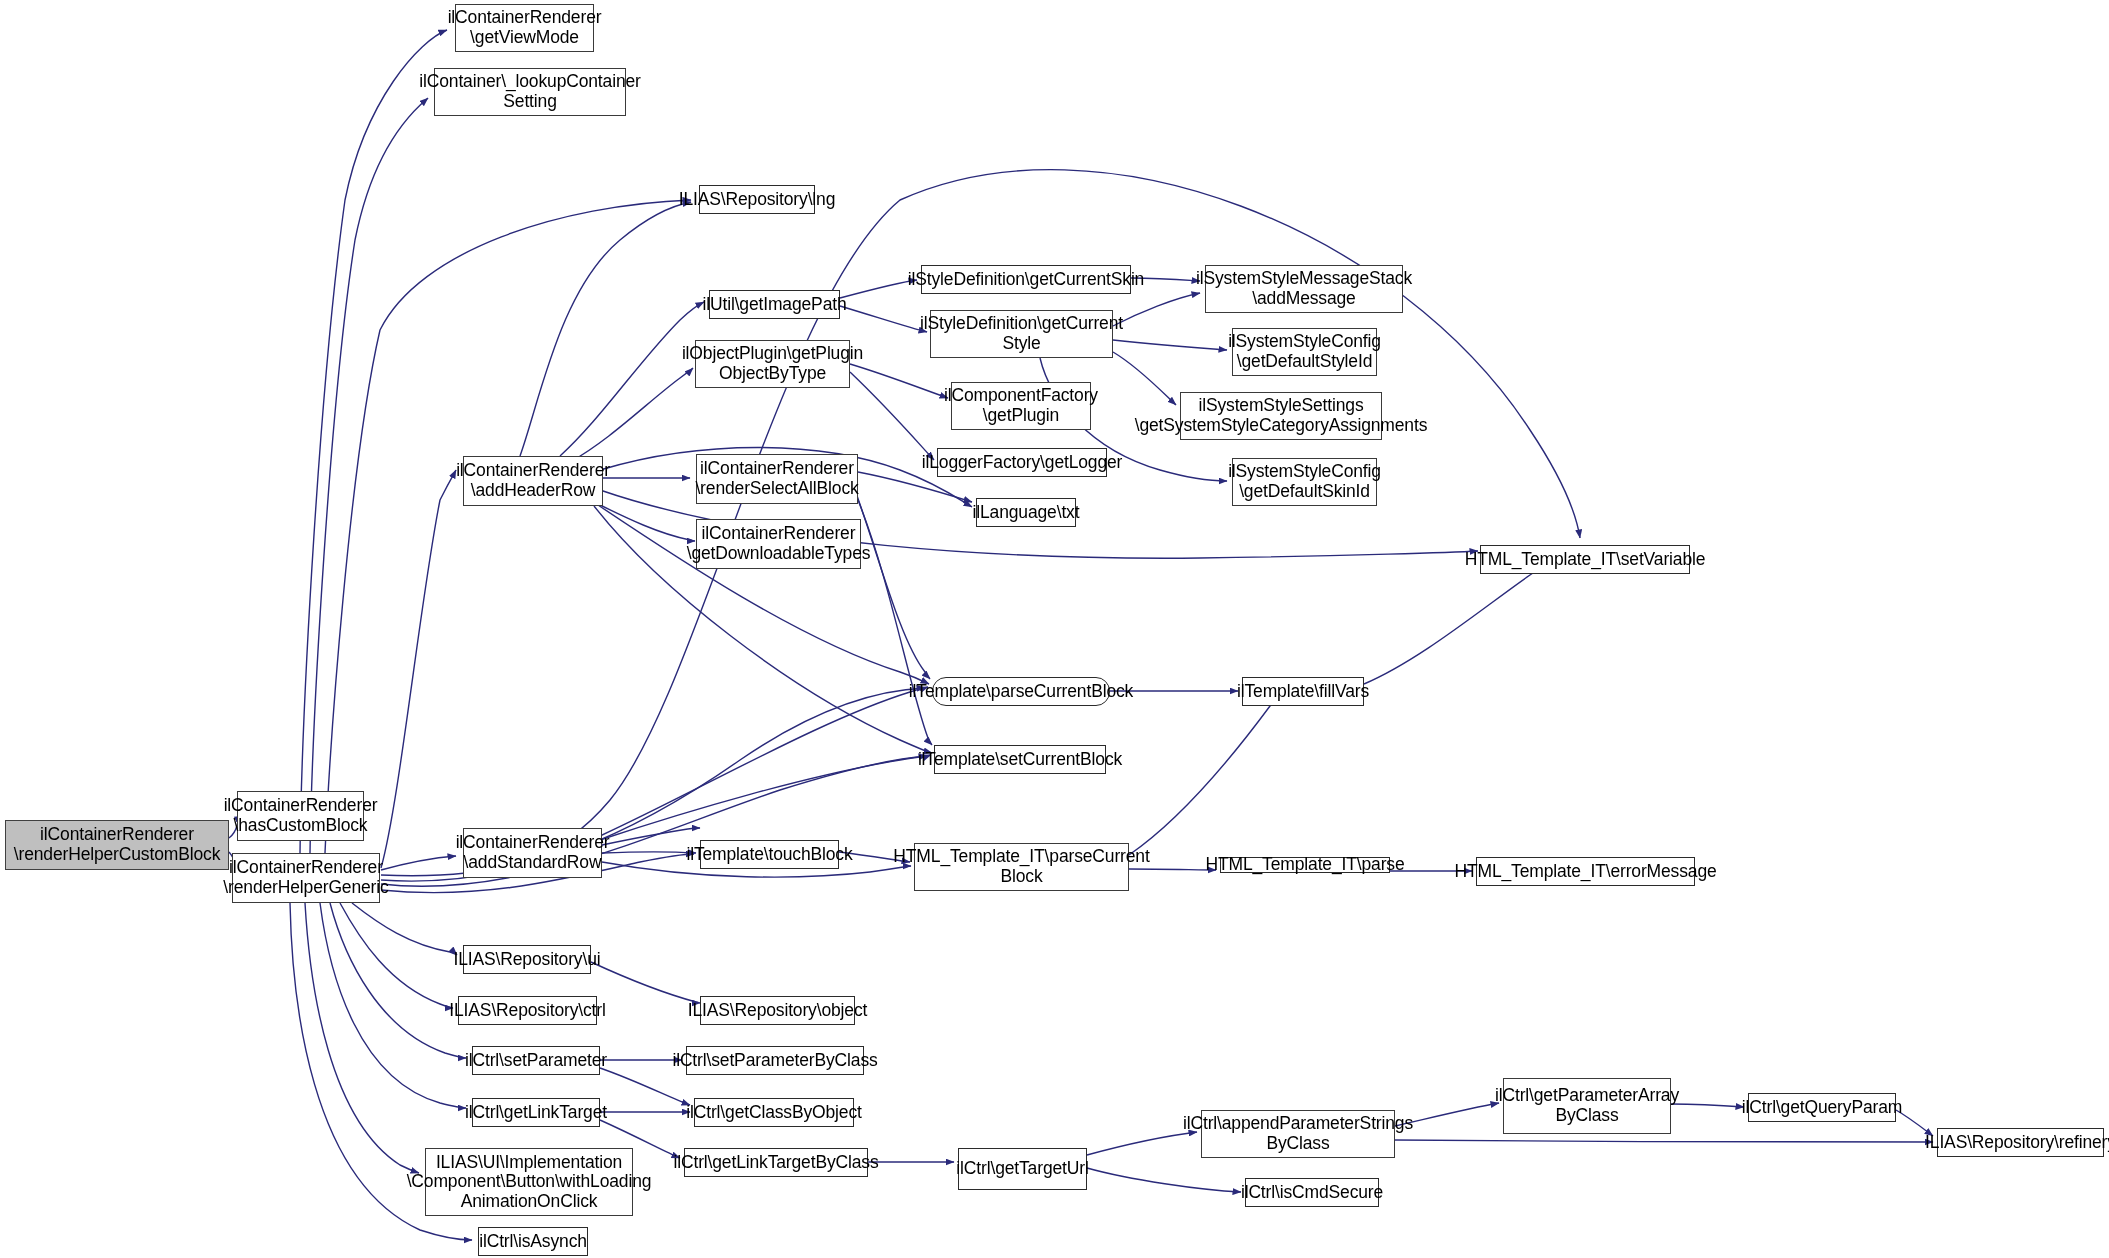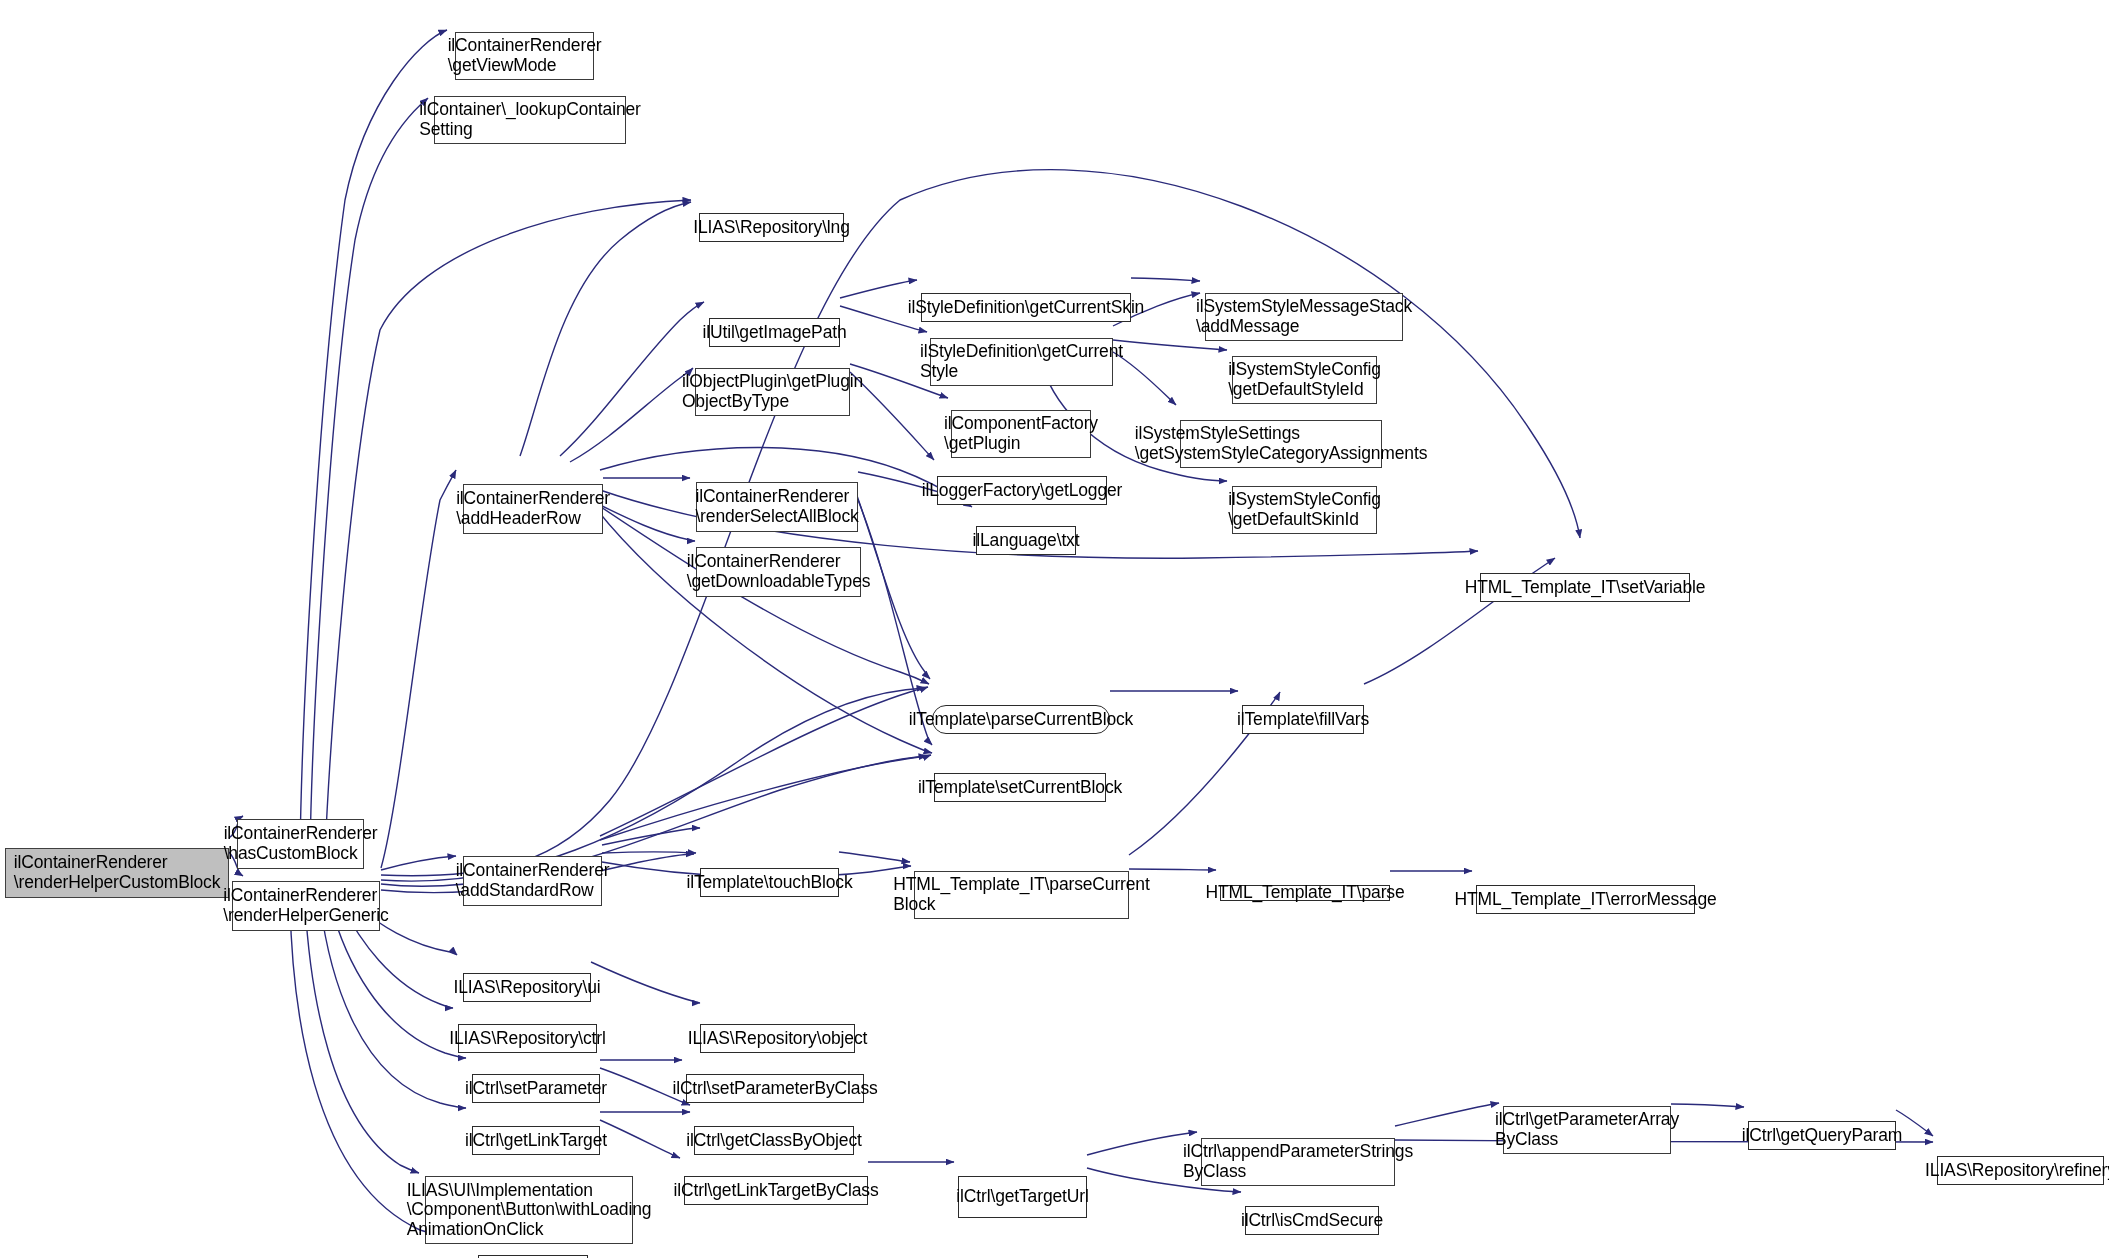--- a/index.html
+++ b/index.html
@@ -14,27 +14,27 @@
   #edges{position:absolute;left:0;top:0;width:2109px;height:1258px;pointer-events:none;}
   .node{
     position:absolute;
     box-sizing:border-box;
     border:1px solid #2b2b2b;
     background:#ffffff;
     color:#000000;
     display:flex;
     align-items:center;
     justify-content:center;
+    text-align:center;
     line-height:1.12;
     font-size:17.5px;
     letter-spacing:-0.15px;
     white-space:pre-line;
     padding:0 3px;
     cursor:default;
-    margin-top:28px;
   }
   .node.root{
     background:#bfbfbf;
     border:1px solid #404040;
   }
   .node.thick{ border-width:1.6px; border-color:#3a3a3a;}
 </style>
 </head>
 <body>
 
@@ -113,21 +113,21 @@
       <div class="node root" style="left: 5px; top: 820px; width: 224px; height: 50px;">ilContainerRenderer
 \renderHelperCustomBlock</div>
       <div class="node thick" style="left: 237px; top: 791px; width: 127px; height: 50px;">ilContainerRenderer
 \hasCustomBlock</div>
       <div class="node thick" style="left: 232px; top: 853px; width: 148px; height: 50px;">ilContainerRenderer
 \renderHelperGeneric</div>
       <div class="node thick" style="left: 455px; top: 4px; width: 139px; height: 48px;">ilContainerRenderer
 \getViewMode</div>
       <div class="node thick" style="left: 434px; top: 68px; width: 192px; height: 48px;">ilContainer\_lookupContainer
 Setting</div>
-      <div class="node" style="left: 699px; top: 185px; width: 145px; height: 29px;">ILIAS\Repository\lng</div>
+      <div class="node" style="left: 699px; top: 185px; width: 116px; height: 29px;">ILIAS\Repository\lng</div>
       <div class="node" style="left: 709px; top: 290px; width: 131px; height: 29px;">ilUtil\getImagePath</div>
       <div class="node thick" style="left: 695px; top: 340px; width: 155px; height: 48px;">ilObjectPlugin\getPlugin
 ObjectByType</div>
       <div class="node thick" style="left: 463px; top: 456px; width: 140px; height: 50px;">ilContainerRenderer
 \addHeaderRow</div>
       <div class="node thick" style="left: 696px; top: 454px; width: 162px; height: 50px;">ilContainerRenderer
 \renderSelectAllBlock</div>
       <div class="node thick" style="left: 696px; top: 519px; width: 165px; height: 50px;">ilContainerRenderer
 \getDownloadableTypes</div>
       <div class="node" style="left: 921px; top: 265px; width: 210px; height: 29px;">ilStyleDefinition\getCurrentSkin</div>
@@ -165,18 +165,18 @@
       <div class="node" style="left: 694px; top: 1098px; width: 160px; height: 29px;">ilCtrl\getClassByObject</div>
       <div class="node thick" style="left: 425px; top: 1148px; width: 208px; height: 68px;">ILIAS\UI\Implementation
 \Component\Button\withLoading
 AnimationOnClick</div>
       <div class="node" style="left: 684px; top: 1148px; width: 184px; height: 29px;">ilCtrl\getLinkTargetByClass</div>
       <div class="node" style="left: 478px; top: 1227px; width: 110px; height: 29px;">ilCtrl\isAsynch</div>
       <div class="node" style="left: 958px; top: 1148px; width: 129px; height: 42px;">ilCtrl\getTargetUrl</div>
       <div class="node thick" style="left: 1201px; top: 1110px; width: 194px; height: 48px;">ilCtrl\appendParameterStrings
 ByClass</div>
       <div class="node" style="left: 1245px; top: 1178px; width: 134px; height: 29px;">ilCtrl\isCmdSecure</div>
-      <div class="node thick" style="left: 1503px; top: 1078px; width: 168px; height: 48px;">ilCtrl\getParameterArray
+      <div class="node thick" style="left: 1503px; top: 1078px; width: 168px; height: 56px;">ilCtrl\getParameterArray
 ByClass</div>
       <div class="node" style="left: 1748px; top: 1093px; width: 148px; height: 29px;">ilCtrl\getQueryParam</div>
       <div class="node" style="left: 1937px; top: 1128px; width: 167px; height: 29px;">ILIAS\Repository\refinery</div>
     </div>
 </div>
 
 </body></html>

